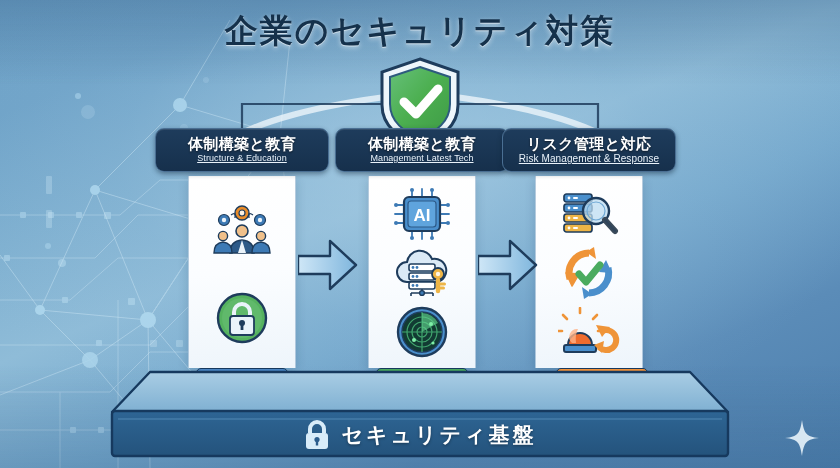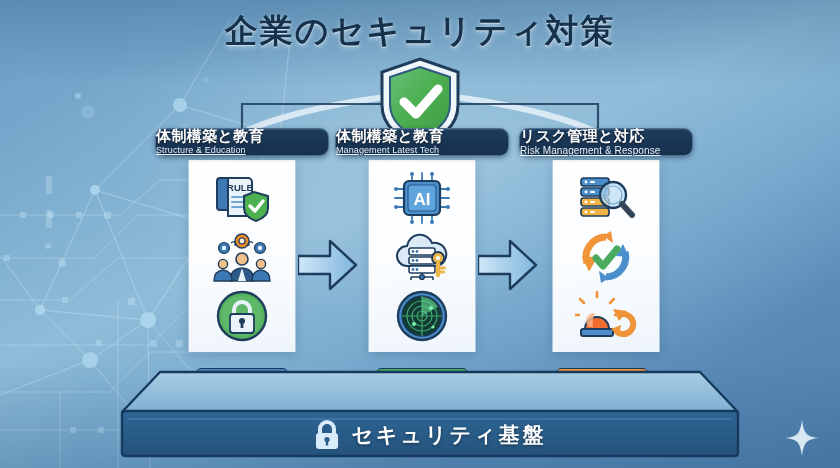--- a/index.html
+++ b/index.html
@@ -45,31 +45,31 @@
   .shield-wrap { position:absolute; left:378px; top:56px; width:84px; height:92px; }
   .shield-wrap svg { display:block; }
 
   
   .bracket { position:absolute; left:0; top:0; width:840px; height:468px; pointer-events:none; }
 
   
   .col { position:absolute; top:128px; width:174px; }
   .col-1 { left:155px; }
   .col-2 { left:335px; }
-  .col-3 { left:519px; }
+  .col-3 { left:502px; }
 
   .pill {
     position:relative;
-    height:28px;
+    height:44px;
     border-radius:9px;
     background: linear-gradient(180deg,#1e3c5c 0%, #16304c 100%);
     border:1px solid #4a6f93;
     box-shadow: 0 2px 5px rgba(10,30,50,0.45), inset 0 1px 0 rgba(255,255,255,0.10);
     display:flex; flex-direction:column;
-    align-items:flex-start; justify-content:center;
+    align-items:center; justify-content:center;
     z-index:5;
   }
   .pill-ja {
     color:#ffffff; font-size:15px; font-weight:bold; line-height:16px;
     letter-spacing:0.4px; white-space:nowrap;
     text-shadow:0 1px 2px rgba(0,0,0,0.55);
   }
   .pill-en {
     color:#e9f2fa; font-size:9px; line-height:11px; font-weight:normal;
     letter-spacing:0.1px; white-space:nowrap; margin-top:1px;text-decoration:underline;
@@ -106,21 +106,21 @@
   .green  .ped-bot { background:linear-gradient(180deg,#4aab5f,#368c4a); }
   .orange .ped-top { background:linear-gradient(180deg,#f2933a,#e5832a); }
   .orange .ped-bot { background:linear-gradient(180deg,#f2933a,#dd7a20); }
 
   
   .arrow { position:absolute; top:236px; width:60px; height:58px; }
   .arrow-1 { left:298px; }
   .arrow-2 { left:478px; }
 
   
-  .base { position:absolute; left:118px; top:370px; width:624px; height:88px; }
+  .base { position:absolute; left:108px; top:370px; width:624px; height:88px; }
 
   .base-label {
     position:absolute; left:0; top:47px; width:624px; height:36px;
     display:flex; align-items:center; justify-content:center; gap:12px;
   }
   .base-text {
     color:#ffffff; font-size:21px; font-weight:bold; letter-spacing:3px;
     text-shadow:0 1px 3px rgba(0,0,0,0.40);
   }
 
@@ -235,34 +235,20 @@
     </svg>
   </div>
 
   <div class="col col-1">
     <div class="pill">
       <div class="pill-ja">体制構築と教育</div>
       <div class="pill-en">Structure &amp; Education</div>
     </div>
     <div class="card">
 
-      <div class="icon-slot">
-        <svg width="60" height="52" viewBox="0 0 60 52">
-          <path d="M8 6 h26 a4 4 0 0 1 4 4 v32 a4 4 0 0 0 -4 -4 H8 a3 3 0 0 1 -3 -3 V9 a3 3 0 0 1 3 -3 z" fill="#3d7ab5" stroke="#1e3c5c" stroke-width="2"></path>
-          <path d="M16 6 h20 a4 4 0 0 1 4 4 v34 H16 z" fill="#eaf3fa" stroke="#1e3c5c" stroke-width="2"></path>
-          <text x="28" y="19" font-size="9.5" font-weight="bold" fill="#1e3c5c" text-anchor="middle" font-family="'Liberation Sans',sans-serif">RULE</text>
-          <g stroke="#6fa8d4" stroke-width="2" stroke-linecap="round">
-            <path d="M20 25 h16"></path>
-              <path d="M20 30 h16"></path>
-              <path d="M20 35 h12"></path>
-          </g>
-          <path d="M42 20 L56 24 L56 36 C56 43 50 47 44 49 C38 47 32 43 32 36 L32 24 Z" fill="#4caf50" stroke="#1e3c5c" stroke-width="2"></path>
-          <path d="M38 34 L43 39 L51 29" fill="none" stroke="#ffffff" stroke-width="3.4" stroke-linecap="round" stroke-linejoin="round"></path>
-        </svg>
-      </div>
 
       <div class="icon-slot">
         <svg width="62" height="52" viewBox="0 0 62 52">
           <g fill="#e88c2a" stroke="#1e3c5c" stroke-width="1.4">
             <circle cx="31" cy="10" r="7"></circle>
           </g>
           <circle cx="31" cy="10" r="3" fill="#fdf2e2" stroke="#1e3c5c" stroke-width="1.2"></circle>
           <g fill="#3d7ab5" stroke="#1e3c5c" stroke-width="1.2">
             <circle cx="13" cy="17" r="5.5"></circle>
               <circle cx="49" cy="17" r="5.5"></circle>

